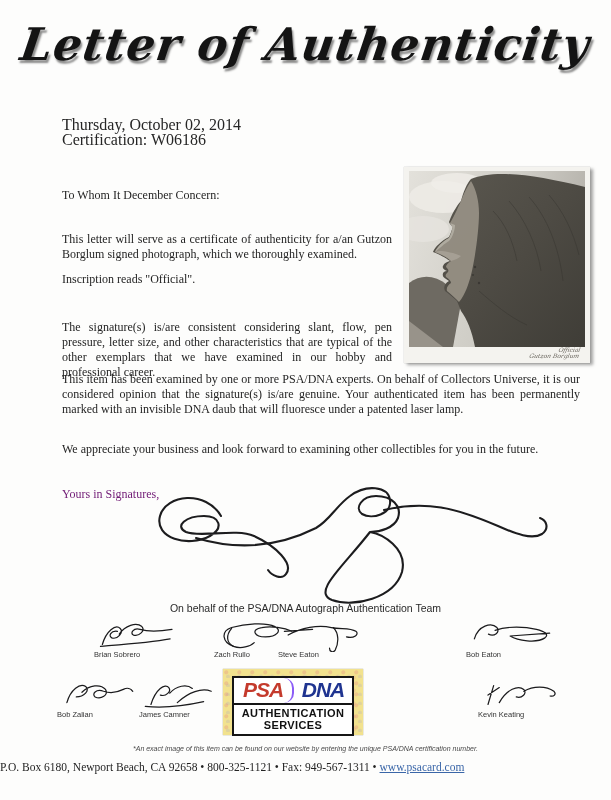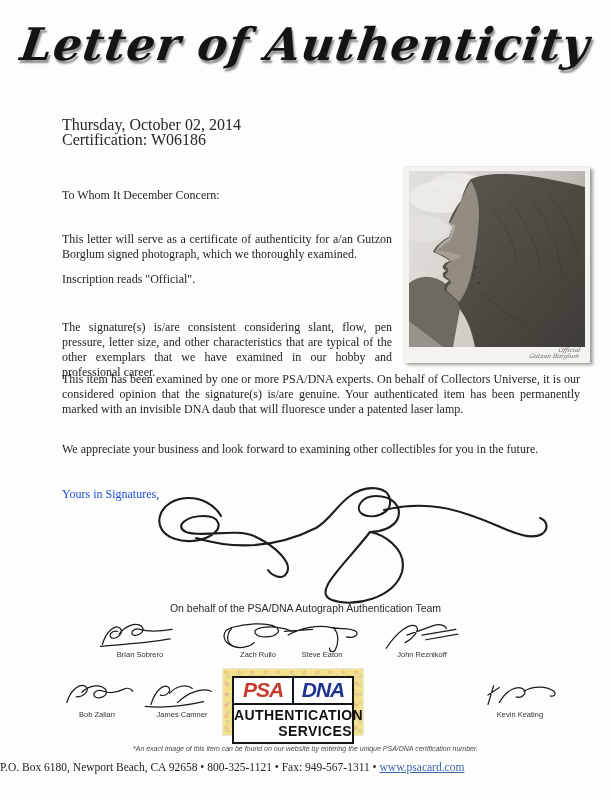--- a/index.html
+++ b/index.html
@@ -19,41 +19,41 @@
     text-shadow:2px 3px 2px rgba(0,0,0,0.45);
     white-space:nowrap;
   }
   
   .meta { position:absolute; left:62px; top:117px; font-size:16px; line-height:15px; color:#262626; }
   
   .bodytext { position:absolute; left:62px; font-size:12px; line-height:15px; color:#242424; text-align:justify; }
   .narrow { width:330px; }
   .wide   { width:518px; text-align:justify; }
   .salutation { position:absolute; left:62px; top:188px; font-size:12px; color:#242424; }
-  .closing    { position:absolute; left:62px; top:487px; font-size:12px; color:#1d4ed8; }
+  .closing    { position:absolute; left:62px; top:487px; font-size:12px; color:#701a75; }
   
   .photo {
     position:absolute; left:404px; top:167px; width:186px; height:196px;
     background:#f4f3ef; padding:4px 5px 0 5px;
     box-shadow:3px 2px 3px rgba(90,90,90,0.55), 0 0 1px rgba(0,0,0,0.3);
   }
   .photo svg { display:block; }
   .photo-inscription {
     position:absolute; right:10px; bottom:4px; text-align:right;
     font-family:"DejaVu Serif", serif; font-style:italic;
     font-size:6px; line-height:6px; color:#6a665e; transform:skewX(-12deg);
   }
   
   .master-sig { position:absolute; left:126px; top:476px; }
   
   .team-heading {
     position:absolute; top:602px; left:0; width:100%; text-align:center;
     font-family:"Liberation Sans", sans-serif; font-size:10.5px; color:#2a2a2a;
   }
-  .sig-cell { position:absolute; text-align:center; transform:translateX(-50%); }
+  .sig-cell { position:absolute; transform:translateX(-50%); }
   .sig-cell svg { display:block; margin:0 auto; }
   .sig-name {
     font-family:"Liberation Sans", sans-serif; font-size:7.5px; color:#333;
     white-space:nowrap; margin-top:-2px;
   }
   
   .psadna-logo {
     position:absolute; left:223px; top:669px; width:140px; height:66px;
     background-color:#f2e28e;
     background-image:
@@ -63,24 +63,24 @@
     background-size:13px 11px, 17px 13px, 11px 9px;
     box-shadow:0 0 1px rgba(120,110,60,0.8);
   }
   .logo-inner { margin:7px 9px 0 9px; border:2px solid #151515; background:#fff; }
   .logo-row { display:flex; border-bottom:2px solid #151515; }
   .logo-cell {
     flex:1; text-align:center; padding:1px 0 2px 0;
     font-family:"Liberation Sans", sans-serif; font-weight:900; font-size:21px;
     line-height:22px; letter-spacing:-1px; font-style:italic;
   }
-  .logo-cell.psa { border-right:2px solid #0f172a; }
+  .logo-cell.psa { border-right:2px solid #8b5cf6;border-radius:10px; }
   .logo-sub {
-    text-align:right; padding:2px 0 3px 0;
-    font-family:"Liberation Sans", sans-serif; font-weight:700; font-size:14px;
+    text-align:center; padding:2px 0 3px 0;
+    font-family:"Liberation Sans", sans-serif; font-weight:700; font-size:11px;
     letter-spacing:0.4px; color:#111;
   }
   
   .footnote {
     position:absolute; top:745px; left:0; width:100%; text-align:center;
     font-family:"Liberation Sans", sans-serif; font-style:italic;
     font-size:7px; color:#4a4a4a;
   }
   .address {
     position:absolute; top:761px; left:0; width:100%; text-align:left;
@@ -204,25 +204,25 @@
     </svg>
     <div class="sig-name">Zach Rullo</div>
   </div>
   <div class="sig-cell" style="left:322px; top:620px;">
     <svg width="88" height="32" viewBox="0 0 88 34">
       <path class="sig" d="M4,12 L34,10 M8,16 C22,8 40,5 54,8 C64,10 74,8 80,12 C84,15 78,20 70,18"></path>
       <path class="sig" d="M56,8 C62,14 62,24 58,32 C56,35 52,34 52,30"></path>
     </svg>
     <div class="sig-name">Steve Eaton</div>
   </div>
-  <div class="sig-cell" style="left:422px; top:620px;">
+  <div class="sig-cell" style="left:512px; top:620px;">
     <svg width="92" height="32" viewBox="0 0 92 34">
-      <path class="sig" d="M8,30 C20,12 34,2 40,7 C44,11 36,20 28,24 M30,16 L58,6 C64,4 70,5 72,9 M46,16 L82,10 M50,21 L84,15"></path>
-    </svg>
-    <div class="sig-name">John Reznikoff</div>
+      <path class="sig" d="M6,20 C10,6 24,2 30,8 C34,13 27,18 21,15 M28,11 C42,6 60,7 72,10 C80,12 86,15 81,19 C72,25 52,22 44,17 L86,14"></path>
+    </svg>
+    <div class="sig-name">Bob Eaton</div>
   </div>
 
   <div class="sig-cell" style="left:97px; top:680px;">
     <svg width="80" height="32" viewBox="0 0 80 34">
       <path class="sig" d="M8,24 C12,10 22,3 28,7 C33,11 26,18 18,18 M24,13 C32,5 44,4 49,10 C53,16 44,21 38,18 C34,15 39,9 47,12 C56,15 62,13 68,10 C72,8 76,9 78,12"></path>
     </svg>
     <div class="sig-name">Bob Zalian</div>
   </div>
   <div class="sig-cell" style="left:182px; top:680px;">
     <svg width="86" height="32" viewBox="0 0 86 34">

